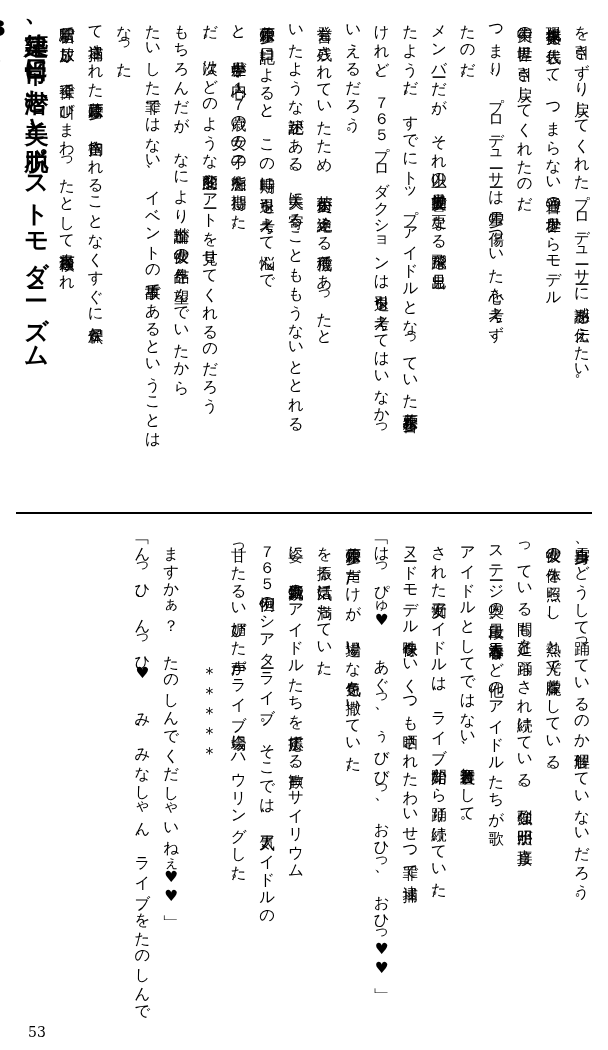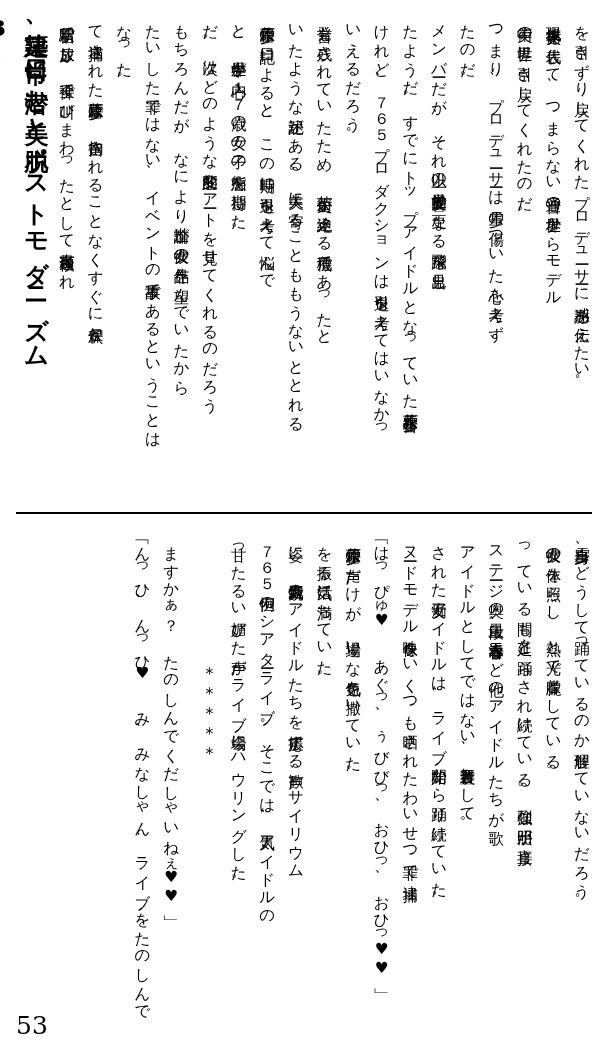--- a/index.html
+++ b/index.html
@@ -100,23 +100,23 @@
     text-orientation: upright;
     font-size: 17px;
     letter-spacing: 0.18em;
     margin-left: 16px;
     white-space: nowrap;
     padding-top: 120px;
   }
 
   .page-number {
     position: absolute;
-    left: 16px;
+    left: 28px;
     bottom: 10px;
-    font-size: 25px;
+    font-size: 14px;
     font-family: "DejaVu Serif", "Liberation Serif", serif;
   }
 
   .spacer-col { width: 10px; }
 </style>
 </head>
 <body>
 
 <div class="page">
 

